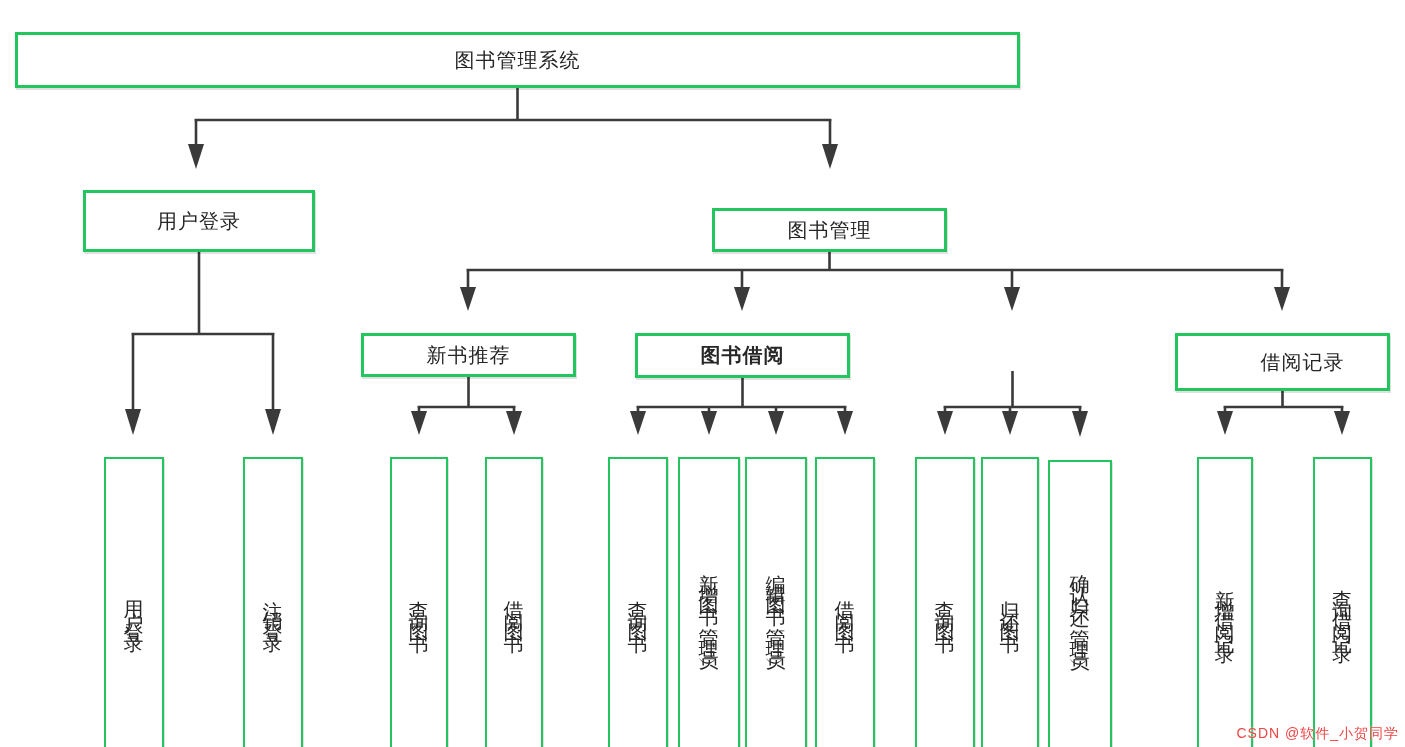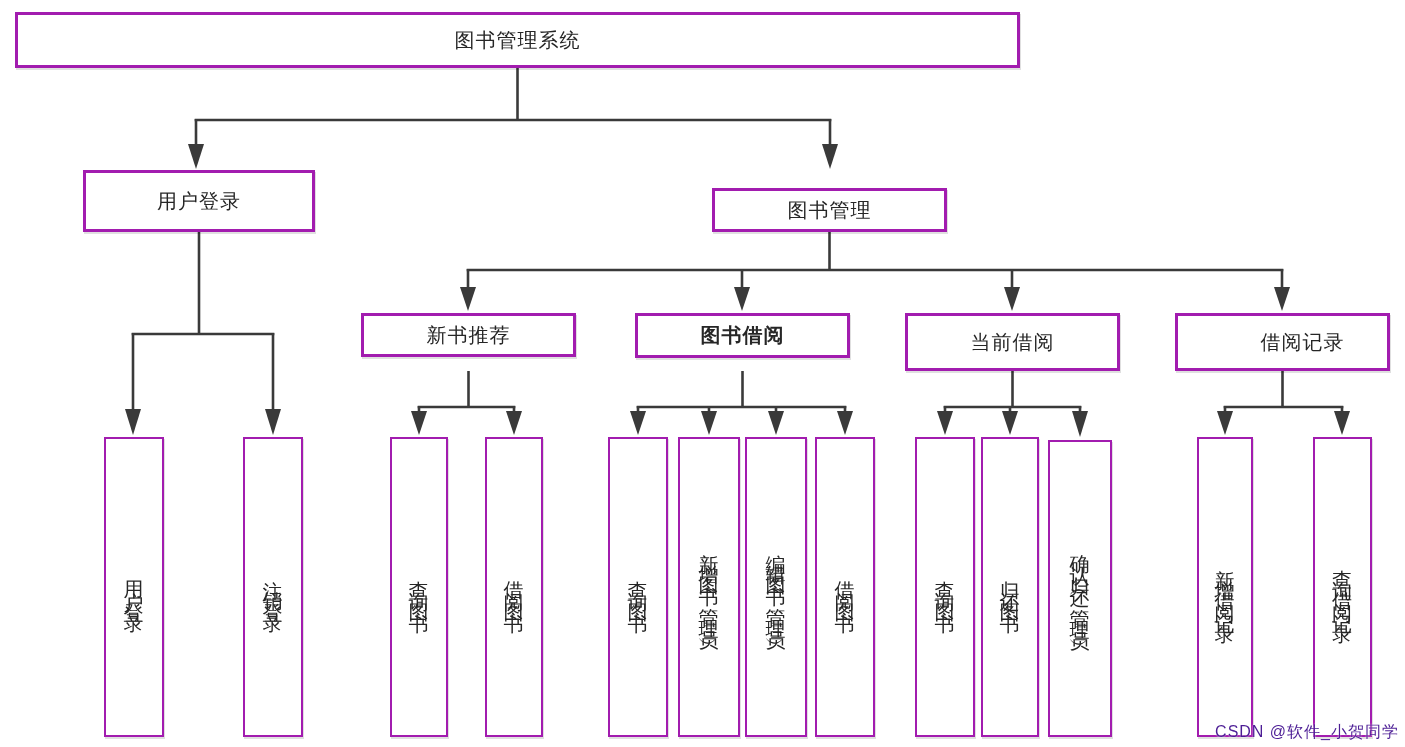--- a/index.html
+++ b/index.html
@@ -25,25 +25,26 @@
     stroke: #3a3a3a;
     stroke-width: 2.6;
   }
   .connectors polygon {
     fill: #3a3a3a;
     stroke: none;
   }
   .node {
     position: absolute;
     background: #ffffff;
-    border: 3px solid #a21caf;
+    border: 3px solid #22c55e;
     display: flex;
     align-items: center;
     justify-content: center;
     box-shadow: 1px 2px 0 rgba(0,0,0,0.12);
+    margin-top: 20px;
   }
   .node .hlabel {
     font-size: 20px;
     letter-spacing: 1px;
     color: #262626;
     white-space: nowrap;
   }
   .leaf {
     border-width: 2.5px;
   }
@@ -51,22 +52,22 @@
     writing-mode: vertical-rl;
     font-size: 20px;
     letter-spacing: 11px;
     color: #262626;
     line-height: 1.2;
   }
   .watermark {
     position: absolute;
     right: 6px;
     bottom: 4px;
-    font-size: 16px;
-    color: #4c1d95;
+    font-size: 14px;
+    color: #ef4444;
     letter-spacing: 1px;
     text-shadow: 0 0 2px #ffffff;
     z-index: 5;
     white-space: nowrap;
   }
 </style>
 </head>
 <body>
 
 <div class="canvas">
@@ -143,23 +144,20 @@
   <div class="node" style="left:712px;top:188px;width:235px;height:44px;">
     <span class="hlabel">图书管理</span>
   </div>
 
   <div class="node" style="left:361px;top:313px;width:215px;height:44px;">
     <span class="hlabel">新书推荐</span>
   </div>
   <div class="node" style="left:635px;top:313px;width:215px;height:45px;font-weight:bold;">
     <span class="hlabel">图书借阅</span>
   </div>
-  <div class="node" style="left:905px;top:313px;width:215px;height:58px;">
-    <span class="hlabel">当前借阅</span>
-  </div>
   <div class="node" style="left:1175px;top:313px;width:215px;height:58px;padding-left:40px;">
     <span class="hlabel">借阅记录</span>
   </div>
 
   <div class="node leaf" style="left:104px;top:437px;width:60px;height:300px;">
     <span class="vtext">用户登录</span>
   </div>
   <div class="node leaf" style="left:243px;top:437px;width:60px;height:300px;">
     <span class="vtext">注销登录</span>
   </div>

